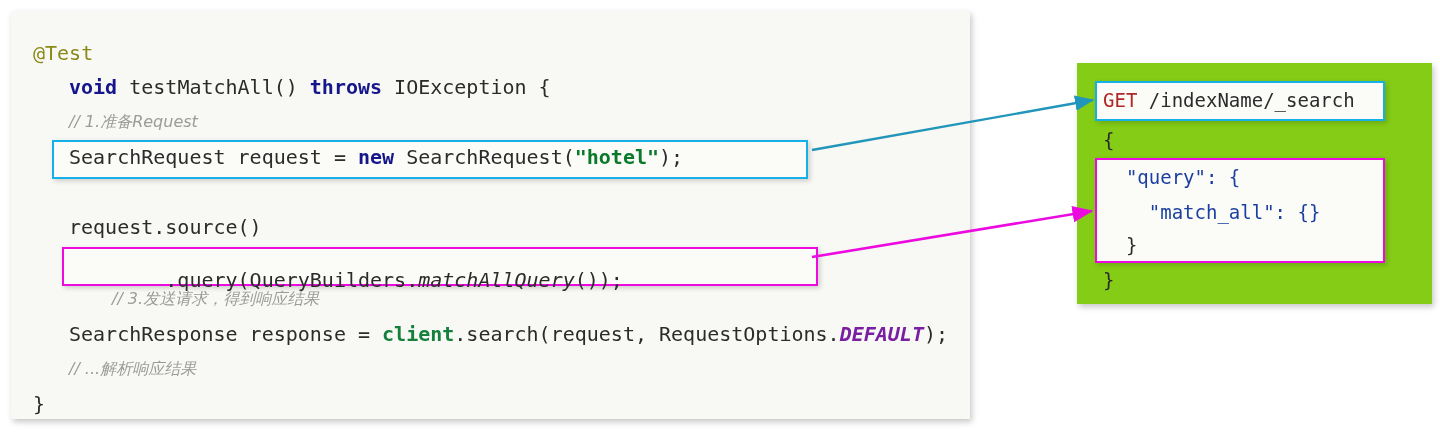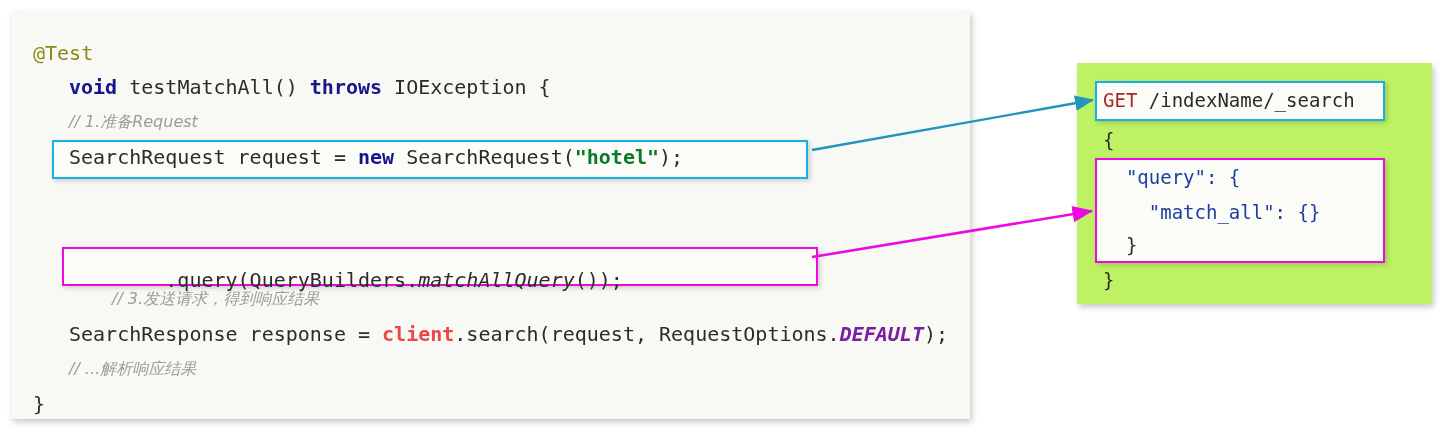--- a/index.html
+++ b/index.html
@@ -34,21 +34,21 @@
     line-height: 34px;
     font-size: 20px;
     white-space: pre;
     color: #2b2b2b;
     letter-spacing: 0px;
   }
 
   .ann  { color: #8a8a18; }              
   .kw   { color: #15158c; font-weight: bold; } 
   .str  { color: #0a7a2a; font-weight: bold; } 
-  .fld  { color: #ef4444; font-weight: bold; } 
+  .fld  { color: #15803d; font-weight: bold; } 
   .cst  { color: #7b1fa2; font-weight: bold; font-style: italic; } 
   .mth  { font-style: italic; }          
   .cmt  {
     color: #9b9b9b;
     font-style: italic;
     font-family: "DejaVu Sans", "Liberation Sans", sans-serif;
     font-size: 16px;
   }
 
   
@@ -61,21 +61,21 @@
   .hl-cyan    { border: 2.5px solid #15b0e8; }
   .hl-magenta { border: 2.5px solid #ec0ae0; }
 
   
   #dsl-panel {
     position: absolute;
     left: 1077px;
     top: 63px;
     width: 355px;
     height: 241px;
-    background: #bef264;
+    background: #84cc16;
     box-shadow: 2px 3px 6px rgba(0,0,0,0.22);
     box-sizing: border-box;
   }
   .dsl-line {
     position: absolute;
     height: 38px;
     line-height: 38px;
     font-size: 19px;
     white-space: pre;
     color: #2b2b2b;
@@ -100,20 +100,21 @@
   <div class="code-line" style="top:25px; left:22px;"><span class="ann">@Test</span></div>
 
   <div class="code-line" style="top:59px; left:22px;margin-left:36px;"><span class="kw">void</span><span> testMatchAll() </span><span class="kw">throws</span><span> IOException {</span></div>
 
   <div class="code-line cmt" style="top:94px; left:58px;">// 1.准备Request</div>
 
   <div class="hl-box hl-cyan" style="left:41px; top:129px; width:756px; height:39px;"></div>
   <div class="code-line" style="top:129px; left:58px;"><span>SearchRequest request = </span><span class="kw">new</span><span> SearchRequest(</span><span class="str">"hotel"</span><span>);</span></div>
 
 
+  <div class="code-line" style="top:199px; left:58px;">request.source()</div>
 
   <div class="hl-box hl-magenta" style="left:51px; top:236px; width:756px; height:39px;"></div>
   <div class="code-line" style="top:252px; left:58px;"><span>        .query(QueryBuilders.</span><span class="mth">matchAllQuery</span><span>());</span></div>
 
   <div class="code-line cmt" style="top:271px; left:58px;margin-left:43px;">// 3.发送请求，得到响应结果</div>
 
   <div class="code-line" style="top:306px; left:58px;"><span>SearchResponse response = </span><span class="fld">client</span><span>.search(request, RequestOptions.</span><span class="cst">DEFAULT</span><span>);</span></div>
 
   <div class="code-line cmt" style="top:341px; left:58px;">// ...解析响应结果</div>
 

